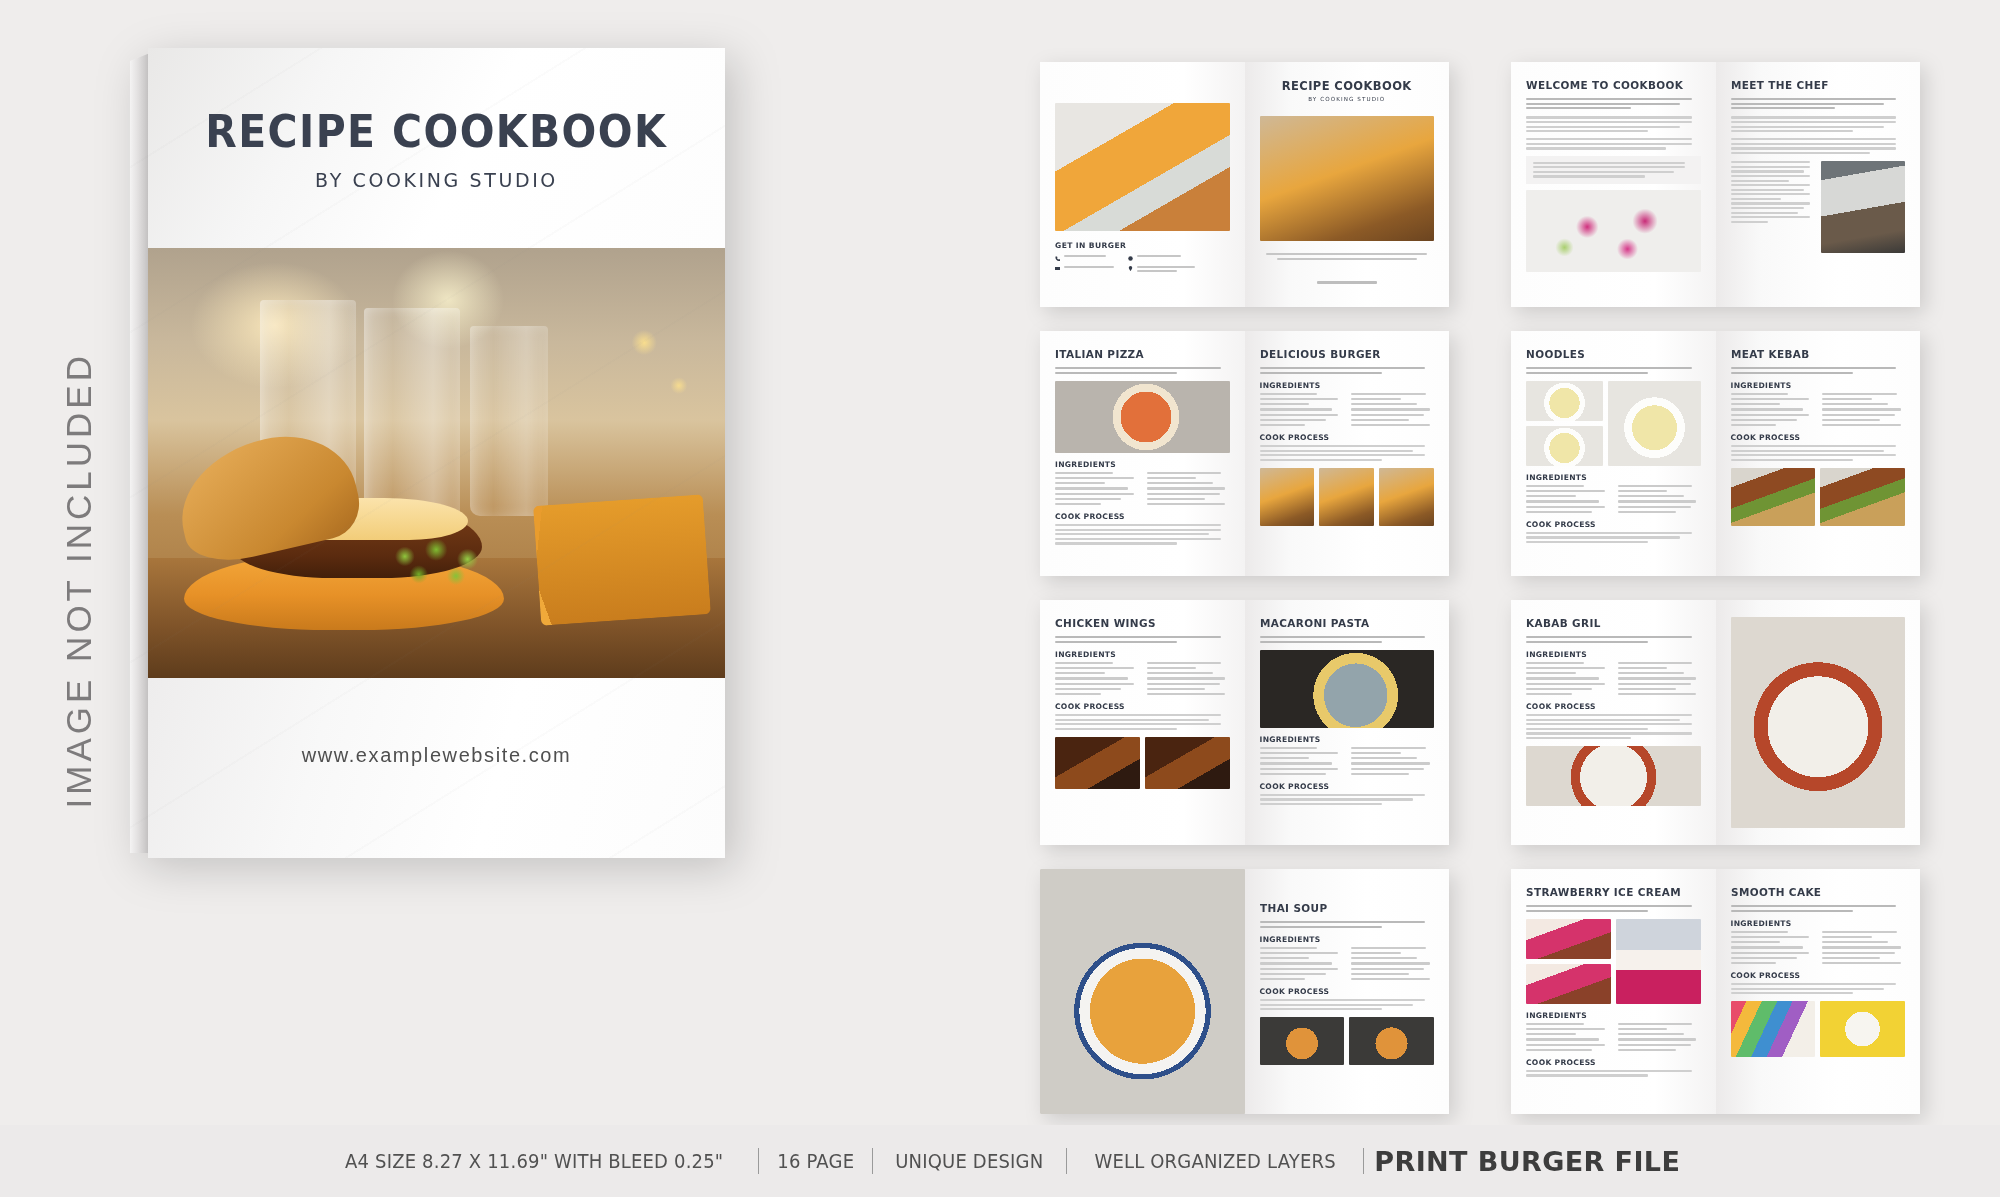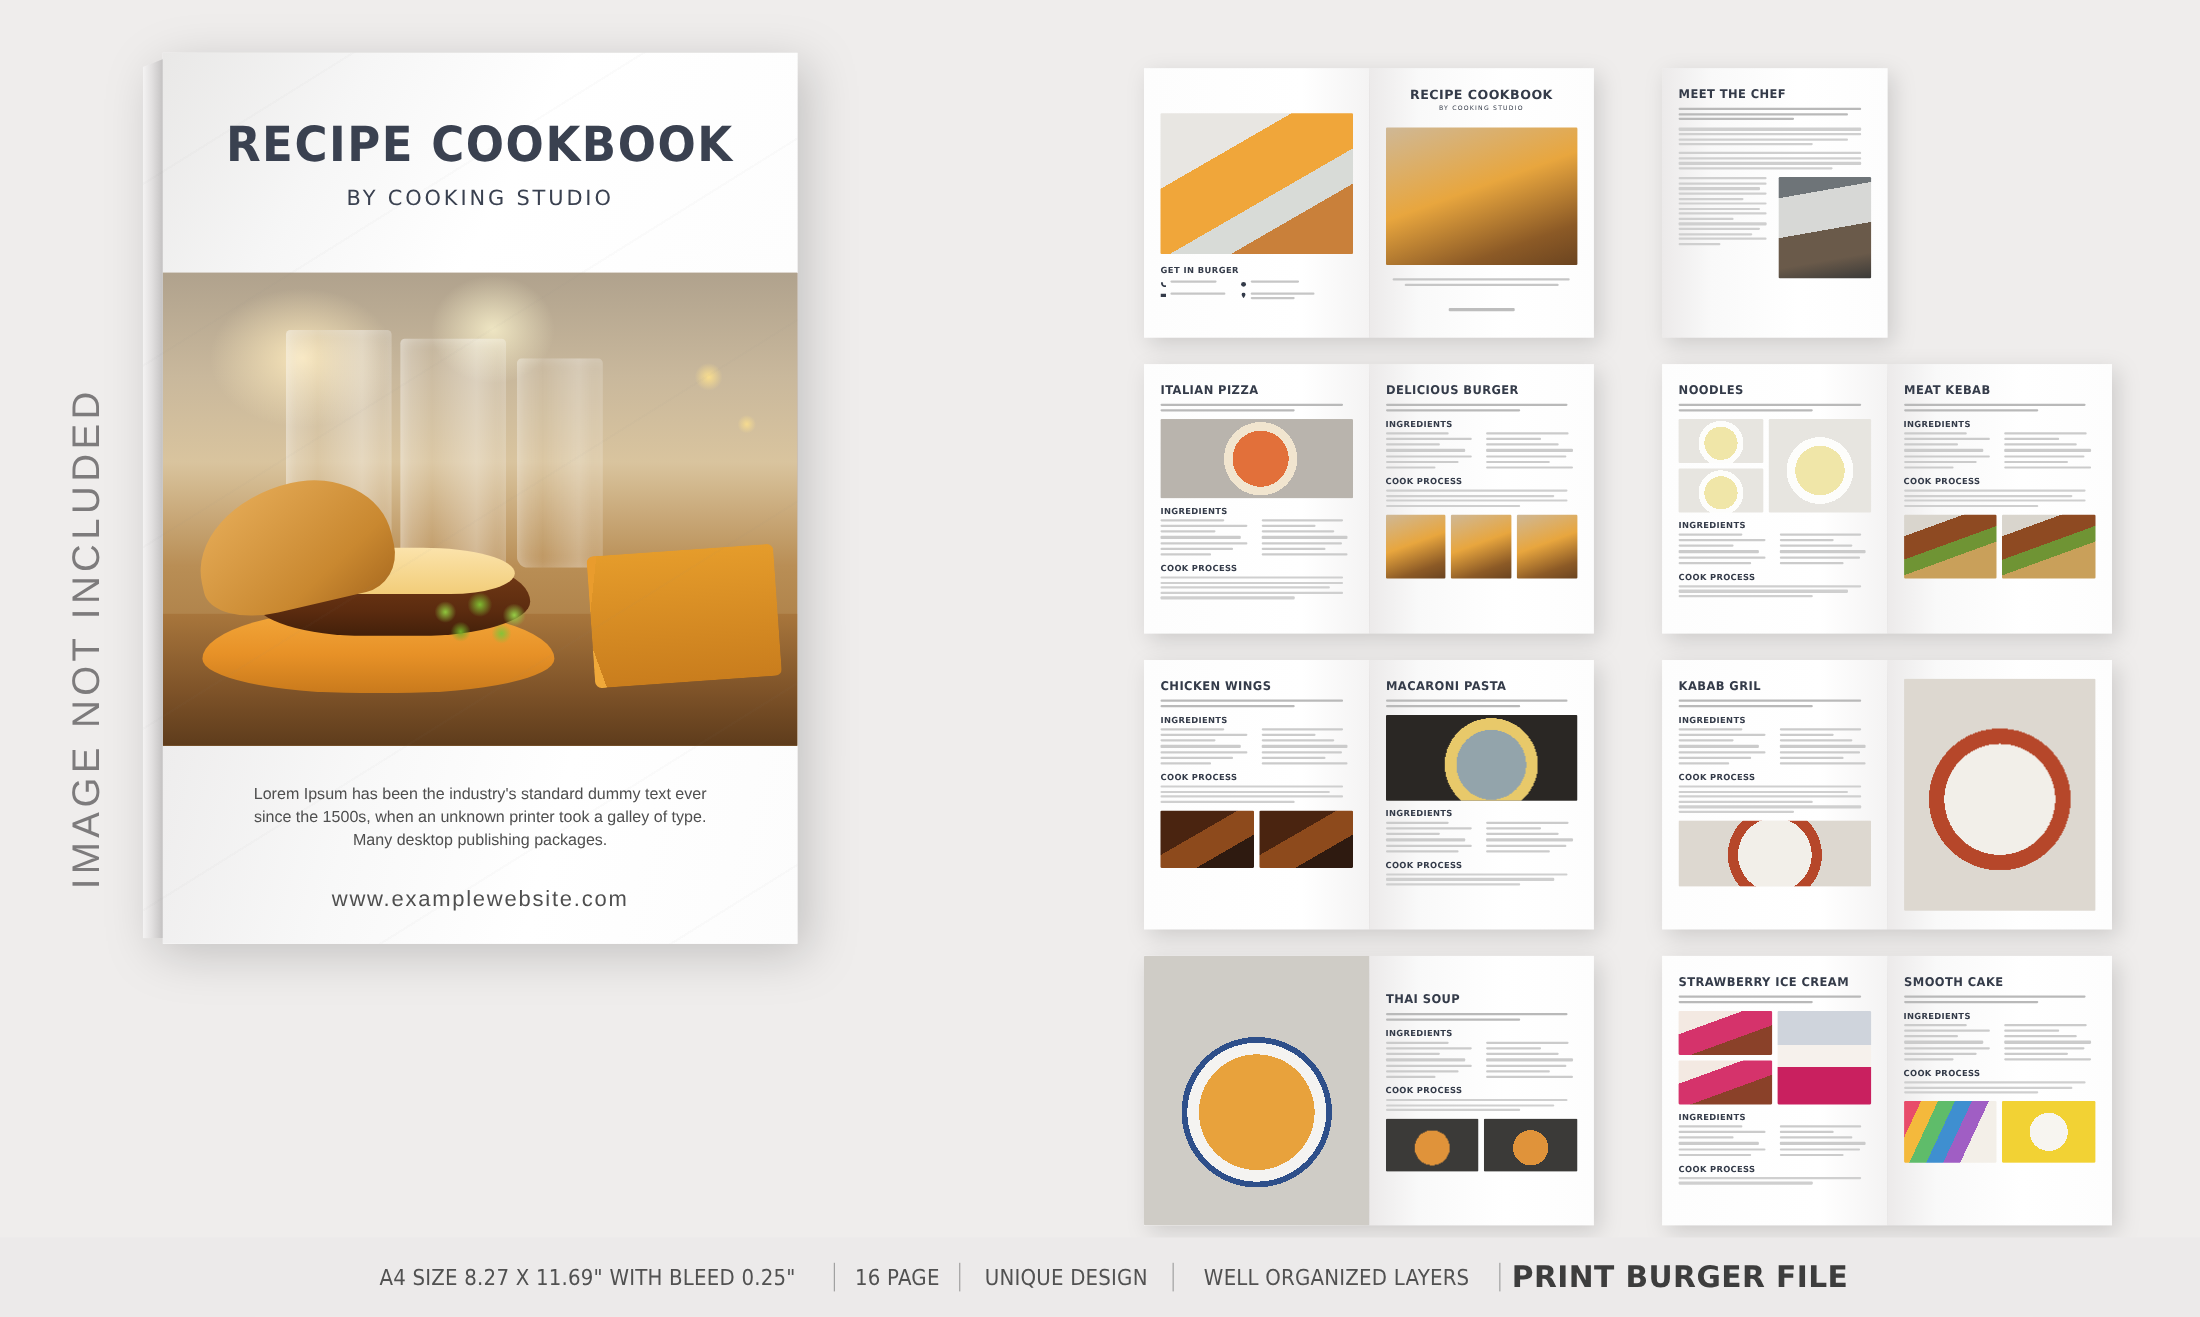--- a/index.html
+++ b/index.html
@@ -313,21 +313,20 @@
       <div class="board"></div>
       <div class="fries"></div>
       <div class="bun-bottom"></div>
       <div class="patty"></div>
       <div class="cheese"></div>
       <div class="bun-top"></div>
       <div class="lettuce"></div>
     </div>
 
     <div class="cover-bottom">
-      <div class="cover-blurb">Lorem Ipsum has been the industry's standard dummy text ever since the 1500s, when an unknown printer took a galley of type. Many desktop publishing packages.</div>
       <div class="cover-url">www.examplewebsite.com</div>
     </div>
 
   </div>
   <div class="wm"></div>
 </div>
 
 <div class="grid">
 
   <div class="spread">
@@ -388,20 +387,48 @@
       <div class="ph burger2" style="height:125px;margin:14px 0 12px;"></div>
       <div class="mini-blurb">
         <i style="width:92%"></i>
           <i style="width:80%"></i>
       </div>
       <div class="mini-url"><i></i></div>
     </div>
   </div>
 
   <div class="spread">
+    <div class="page left">
+      <div class="p-title">WELCOME TO COOKBOOK</div>
+      <div class="lines dark">
+          <i class="w95"></i>
+          <i class="w88"></i>
+          <i class="w60"></i>
+        </div>
+      <div class="lines" style="margin-top:7px">
+          <i class="w95"></i>
+          <i class="w95"></i>
+          <i class="w88"></i>
+          <i class="w70"></i>
+        </div>
+      <div class="lines" style="margin-top:6px">
+          <i class="w95"></i>
+          <i class="w95"></i>
+          <i class="w80"></i>
+        </div>
+      <div class="block-quote">
+        <div class="lines">
+            <i class="w95"></i>
+            <i class="w95"></i>
+            <i class="w88"></i>
+            <i class="w70"></i>
+          </div>
+      </div>
+      <div class="ph cocktail" style="height:82px"></div>
+    </div>
     <div class="page right">
       <div class="p-title">MEET THE CHEF</div>
       <div class="lines dark">
           <i class="w95"></i>
           <i class="w88"></i>
           <i class="w60"></i>
         </div>
       <div class="lines" style="margin-top:7px">
           <i class="w95"></i>
           <i class="w95"></i>

